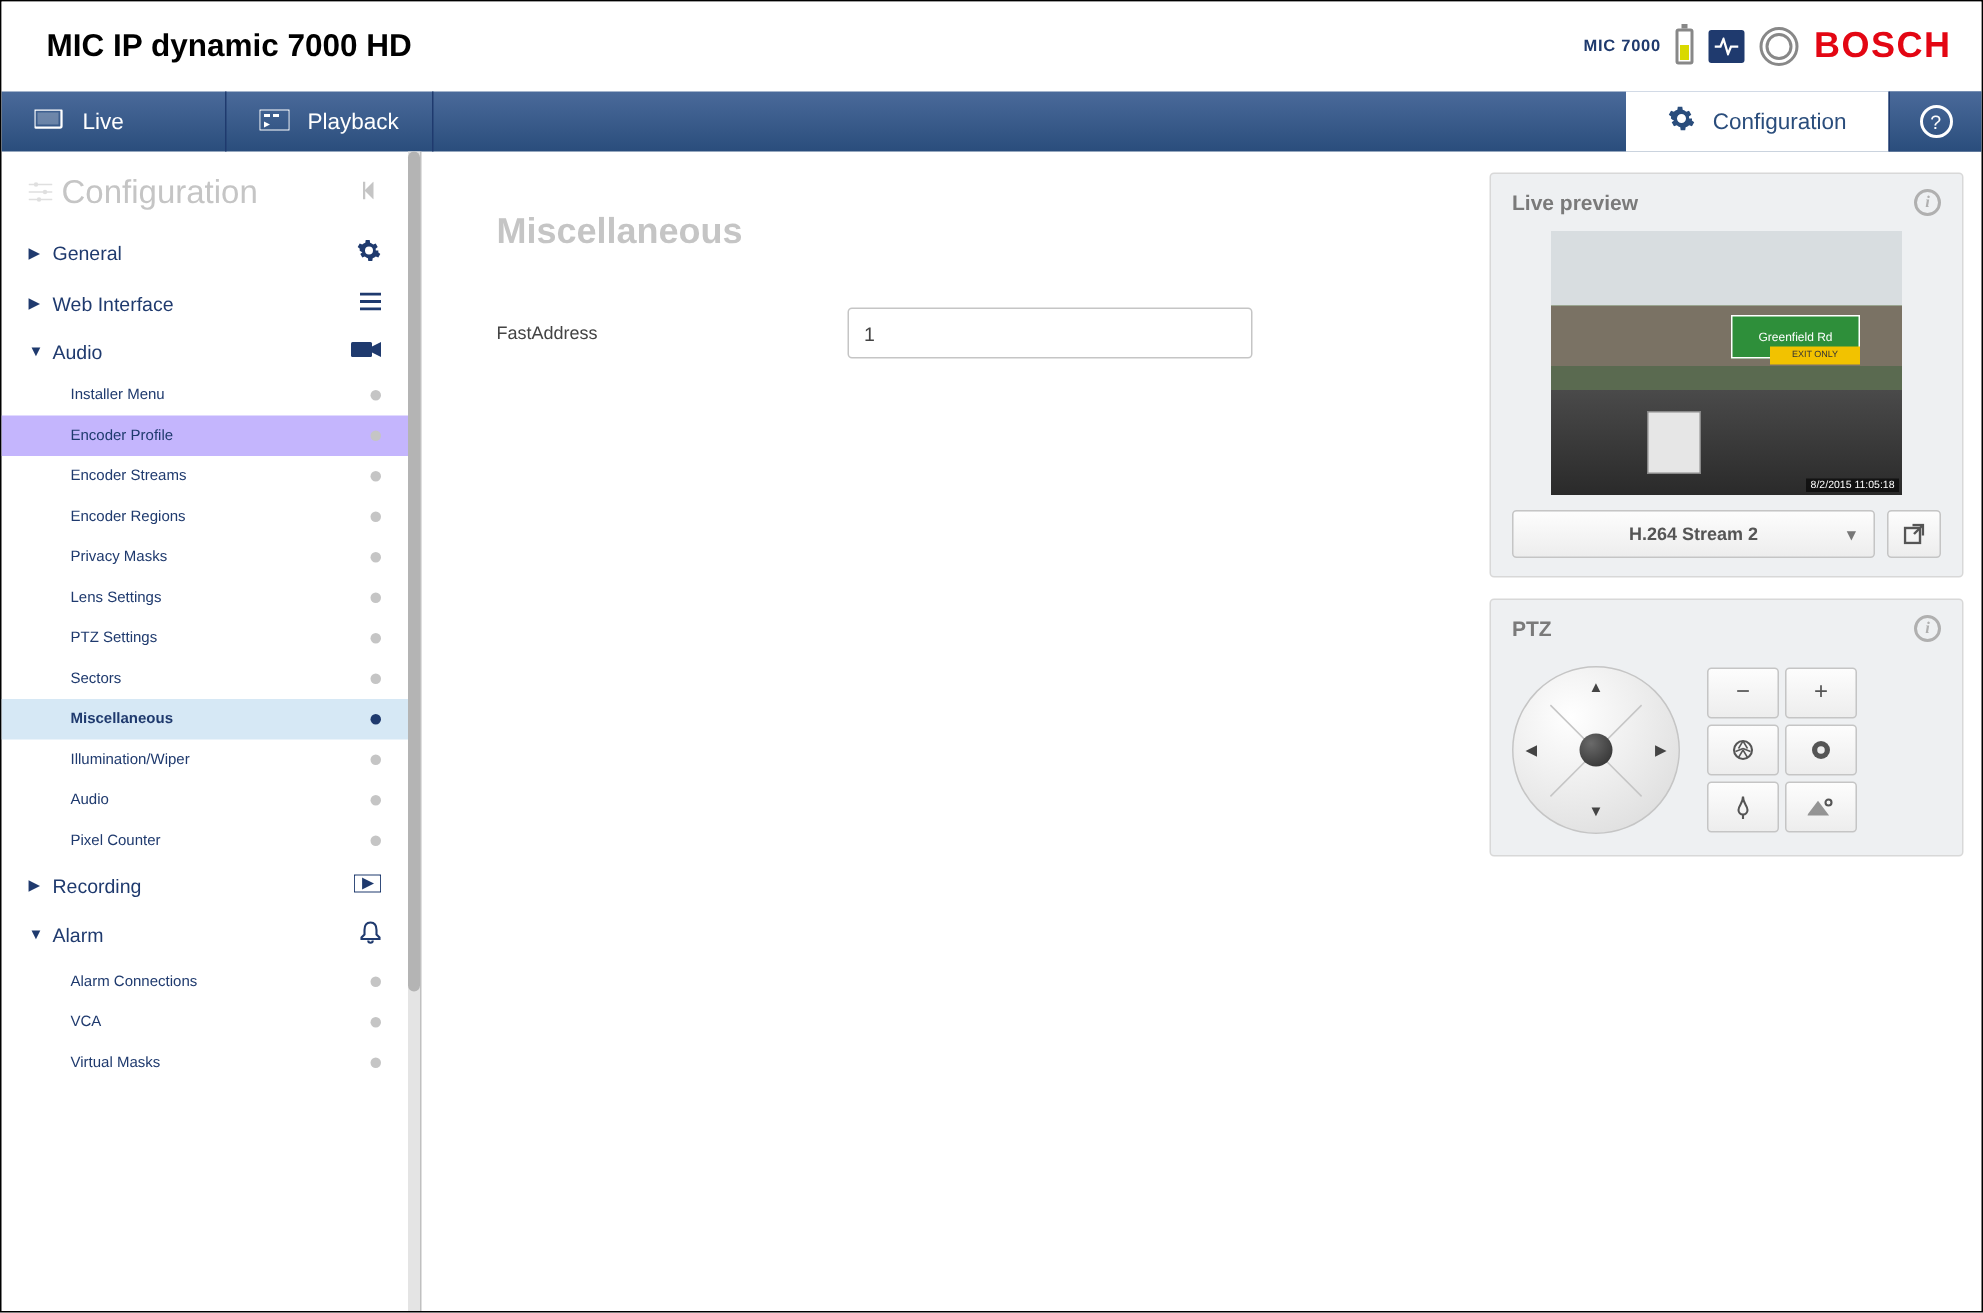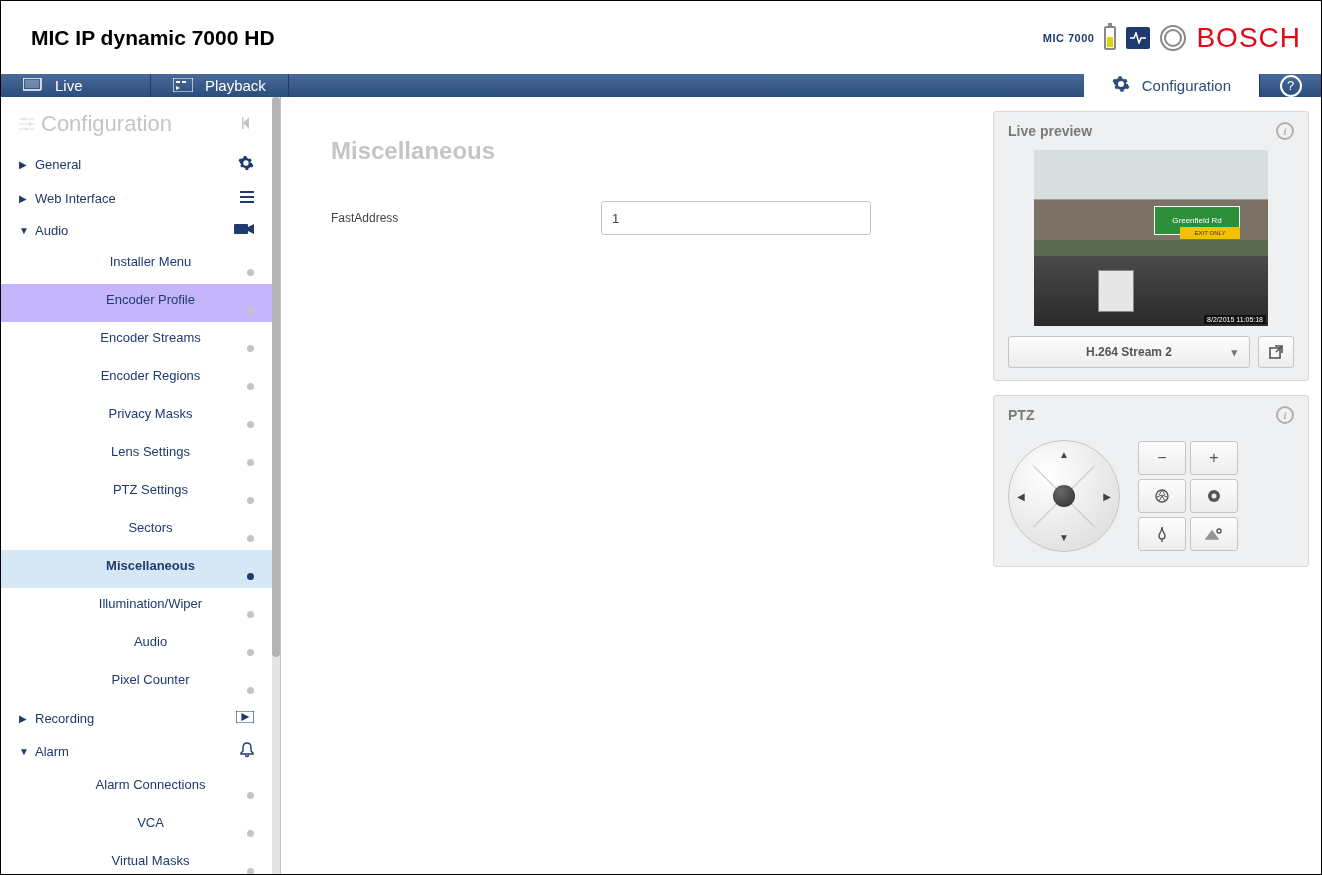--- a/index.html
+++ b/index.html
@@ -1,32 +1,32 @@
 <!DOCTYPE html>
 <html><head>
 <meta charset="utf-8">
 <style>
 * { box-sizing: border-box; margin: 0; padding: 0; }
 body { font-family: Arial, Helvetica, sans-serif; background: #fff; width: 1322px; height: 875px; overflow: hidden; border: 1px solid #000; }
 
 
-.top-header { height: 73px; display: flex; align-items: center; padding: 0 20px 0 30px; background: #fff; }
+.top-header { height: 60px; display: flex; align-items: center; padding: 0 20px 0 30px; background: #fff; }
 .device-title { font-size: 21px; font-weight: bold; color: #000; }
 .top-header-right { margin-left: auto; display: flex; align-items: center; gap: 10px; }
 .mic-label { font-size: 11px; font-weight: bold; color: #1f3a6e; letter-spacing: 0.5px; }
-.bosch-logo { font-size: 28px; font-weight: normal; color: #e30613; letter-spacing: 1px; font-family: Arial; }
+.bosch-logo { font-size: 24px; font-weight: bold; color: #e30613; letter-spacing: 1px; font-family: Arial; }
 .circle-logo { width: 26px; height: 26px; border: 2px solid #888; border-radius: 50%; position: relative; display: inline-flex; align-items: center; justify-content: center; color: #888; font-weight: bold; font-size: 12px; }
 .circle-logo::after { content: ""; width: 14px; height: 14px; border: 2px solid #888; border-radius: 50%; position: absolute; }
 .battery-icon { width: 12px; height: 24px; border: 2px solid #888; border-radius: 2px; position: relative; display: inline-block; }
 .battery-icon::before { content: ""; position: absolute; top: -5px; left: 2px; width: 4px; height: 3px; background: #888; }
 .battery-icon::after { content: ""; position: absolute; bottom: 1px; left: 1px; right: 1px; height: 10px; background: #d9d900; }
 .heartbeat-icon { width: 24px; height: 22px; background: #1f3a6e; border-radius: 2px; display: inline-flex; align-items: center; justify-content: center; color: #fff; font-size: 10px; }
 
 
-.tab-bar { height: 23px; background: linear-gradient(#4a6a9a, #2a4d7c); display: flex; }
+.tab-bar { height: 40px; background: linear-gradient(#4a6a9a, #2a4d7c); display: flex; }
 .tab-btn { display: flex; align-items: center; gap: 12px; padding: 0 22px; color: #fff; font-size: 15px; border-right: 1px solid #1f3a6e; cursor: pointer; }
 .tab-btn .ticon { width: 20px; height: 16px; display: inline-block; }
 .tab-btn.first { width: 150px; }
 .tab-spacer { flex: 1; }
 .tab-config { background: #fff; color: #2a4d7c; font-size: 15px; display: flex; align-items: center; gap: 12px; padding: 0 28px; cursor: pointer; }
 .tab-config .gear { color: #2a4d7c; }
 .tab-help { width: 62px; background: linear-gradient(#4a6a9a, #2a4d7c); display: flex; align-items: center; justify-content: center; color: #fff; cursor: pointer; border-left: 1px solid #1f3a6e; }
 .help-circle { width: 22px; height: 22px; border: 2px solid #fff; border-radius: 50%; display: inline-flex; align-items: center; justify-content: center; font-size: 13px; }
 
 
@@ -37,29 +37,29 @@
 .sidebar-inner { padding-right: 8px; }
 .sidebar-title { display: flex; align-items: center; padding: 14px 18px 10px 18px; }
 .sidebar-title-text { font-size: 22px; color: #c5c5c5; font-weight: 400; }
 .sidebar-title .collapse-icon { margin-left: auto; color: #c5c5c5; font-size: 14px; }
 .tree-icon-sliders { width: 16px; height: 14px; display: inline-block; margin-right: 6px; opacity: 0.3; }
 
 .section { display: flex; align-items: center; padding: 8px 18px; font-size: 13px; color: #1f3a6e; cursor: pointer; }
 .section .arrow { width: 10px; display: inline-block; font-size: 10px; margin-right: 6px; }
 .section .section-icon { margin-left: auto; color: #1f3a6e; font-size: 14px; }
 .section.expanded .arrow { transform: none; }
-.sub-item { display: flex; align-items: center; padding: 8px 18px 8px 46px; font-size: 13px; color: #1f3a6e; cursor: pointer; flex-direction: column; }
+.sub-item { display: flex; align-items: center; padding: 8px 18px 8px 46px; font-size: 10px; color: #1f3a6e; cursor: pointer; }
 .sub-item .dot { margin-left: auto; width: 7px; height: 7px; background: #c5c5c5; border-radius: 50%; }
 .sub-item.active { background: #d6e8f5; font-weight: bold; }
 .sub-item.active .dot { background: #1f3a6e; }
 .sub-item.hover { background: #c4b5fd; }
 
 .content { flex: 1; padding: 40px 50px; }
 .content-title { font-size: 24px; color: #c5c5c5; font-weight: 600; margin-bottom: 36px; }
-.form-row { display: flex; align-items: center; gap: 36px; }
+.form-row { display: flex; align-items: center; }
 .form-label { width: 234px; font-size: 12px; color: #444; }
 .form-input { width: 270px; height: 34px; border: 1px solid #c5c5c5; border-radius: 3px; padding: 0 10px; font-size: 13px; color: #444; }
 
 
 .right-panel { width: 340px; padding: 14px 12px; }
 .panel-box { background: #eef0f2; border: 1px solid #d8d8d8; border-radius: 3px; margin-bottom: 14px; text-align: center; }
 .panel-head { display: flex; align-items: center; padding: 10px 14px; font-size: 14px; color: #7a7a7a; font-weight: 600; }
 .info-icon { margin-left: auto; width: 18px; height: 18px; border: 2px solid #b0b0b0; border-radius: 50%; display: inline-flex; align-items: center; justify-content: center; font-size: 11px; color: #b0b0b0; font-style: italic; font-family: Georgia, serif; }
 .preview-body { padding: 0 14px 12px 14px; }
 .preview-img { width: 234px; height: 176px; margin: 0 auto; background: linear-gradient(#d8dde0 0%, #d8dde0 28%, #9aa590 28%, #9aa590 42%, #5a6a50 42%, #5a6a50 100%); position: relative; display: block; }

